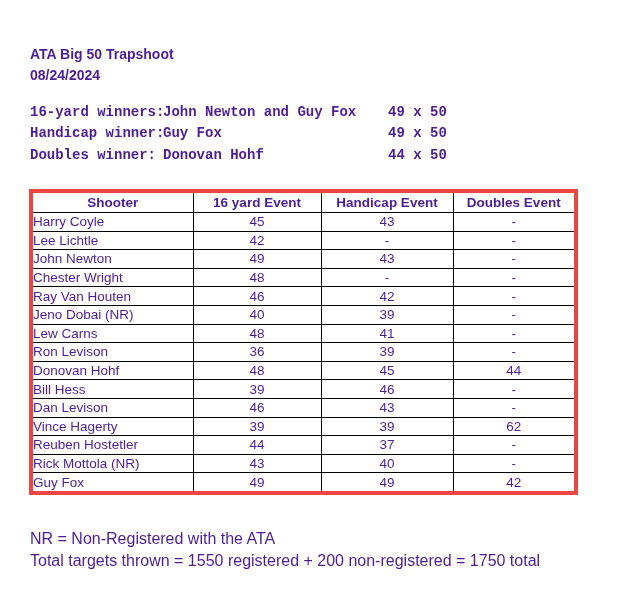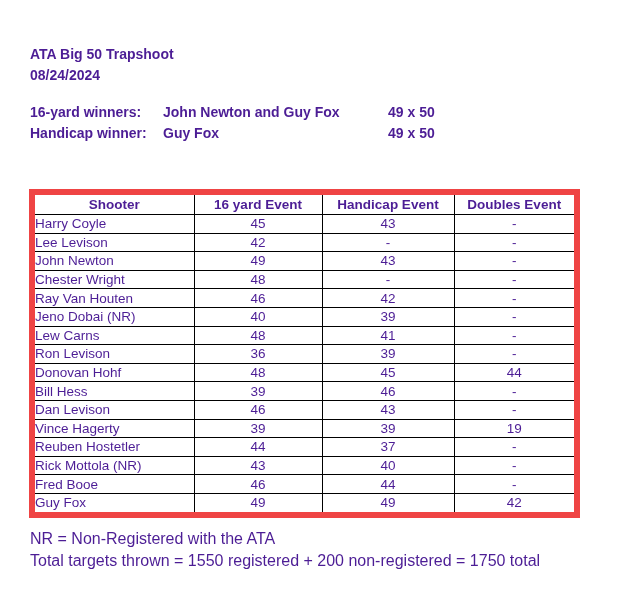--- a/index.html
+++ b/index.html
@@ -31,30 +31,31 @@
     top: 101px;
     font-size: 14px;
     font-weight: 700;
   }
   .winner-row {
     display: grid;
     grid-template-columns: 133px 225px auto;
     height: 21.5px;
     align-items: center;
     white-space: nowrap;
+    font-family: Liberation Mono, monospace;
   }
   table.results {
     position: absolute;
     left: 29px;
     top: 189px;
     width: 545px;
     border-collapse: collapse;
     table-layout: fixed;
     font-size: 13.5px;
-    border: 6px solid #ef4444;
+    border: 4px solid #ef4444;
   }
   table.results th,
   table.results td {
     border: 1px solid #000000;
     padding: 0;
     overflow: hidden;
     white-space: nowrap;
   }
   table.results th {
     height: 19px;
@@ -95,20 +96,25 @@
   <div class="winners">
     <div class="winner-row">
       <span>16-yard winners:</span>
       <span>John Newton and Guy Fox</span>
       <span>49 x 50</span>
     </div>
     <div class="winner-row">
       <span>Handicap winner:</span>
       <span>Guy Fox</span>
       <span>49 x 50</span>
+    </div>
+    <div class="winner-row">
+      <span>Doubles winner:</span>
+      <span>Donovan Hohf</span>
+      <span>44 x 50</span>
     </div>
   </div>
 
   <table class="results">
     <colgroup>
       <col style="width:162px">
       <col style="width:128px">
       <col style="width:132px">
       <col style="width:123px">
     </colgroup>
@@ -121,21 +127,21 @@
       </tr>
     </thead>
     <tbody>
         <tr>
           <td class="name-cell">Harry Coyle</td>
           <td class="num-cell">45</td>
           <td class="num-cell">43</td>
           <td class="num-cell">-</td>
         </tr>
         <tr>
-          <td class="name-cell">Lee Levison</td>
+          <td class="name-cell">Lee Lichtle</td>
           <td class="num-cell">42</td>
           <td class="num-cell">-</td>
           <td class="num-cell">-</td>
         </tr>
         <tr>
           <td class="name-cell">John Newton</td>
           <td class="num-cell">49</td>
           <td class="num-cell">43</td>
           <td class="num-cell">-</td>
         </tr>
@@ -184,38 +190,32 @@
         <tr>
           <td class="name-cell">Dan Levison</td>
           <td class="num-cell">46</td>
           <td class="num-cell">43</td>
           <td class="num-cell">-</td>
         </tr>
         <tr>
           <td class="name-cell">Vince Hagerty</td>
           <td class="num-cell">39</td>
           <td class="num-cell">39</td>
-          <td class="num-cell">19</td>
+          <td class="num-cell">62</td>
         </tr>
         <tr>
           <td class="name-cell">Reuben Hostetler</td>
           <td class="num-cell">44</td>
           <td class="num-cell">37</td>
           <td class="num-cell">-</td>
         </tr>
         <tr>
           <td class="name-cell">Rick Mottola (NR)</td>
           <td class="num-cell">43</td>
           <td class="num-cell">40</td>
-          <td class="num-cell">-</td>
-        </tr>
-        <tr>
-          <td class="name-cell">Fred Booe</td>
-          <td class="num-cell">46</td>
-          <td class="num-cell">44</td>
           <td class="num-cell">-</td>
         </tr>
         <tr>
           <td class="name-cell">Guy Fox</td>
           <td class="num-cell">49</td>
           <td class="num-cell">49</td>
           <td class="num-cell">42</td>
         </tr>
       </tbody>
   </table>

